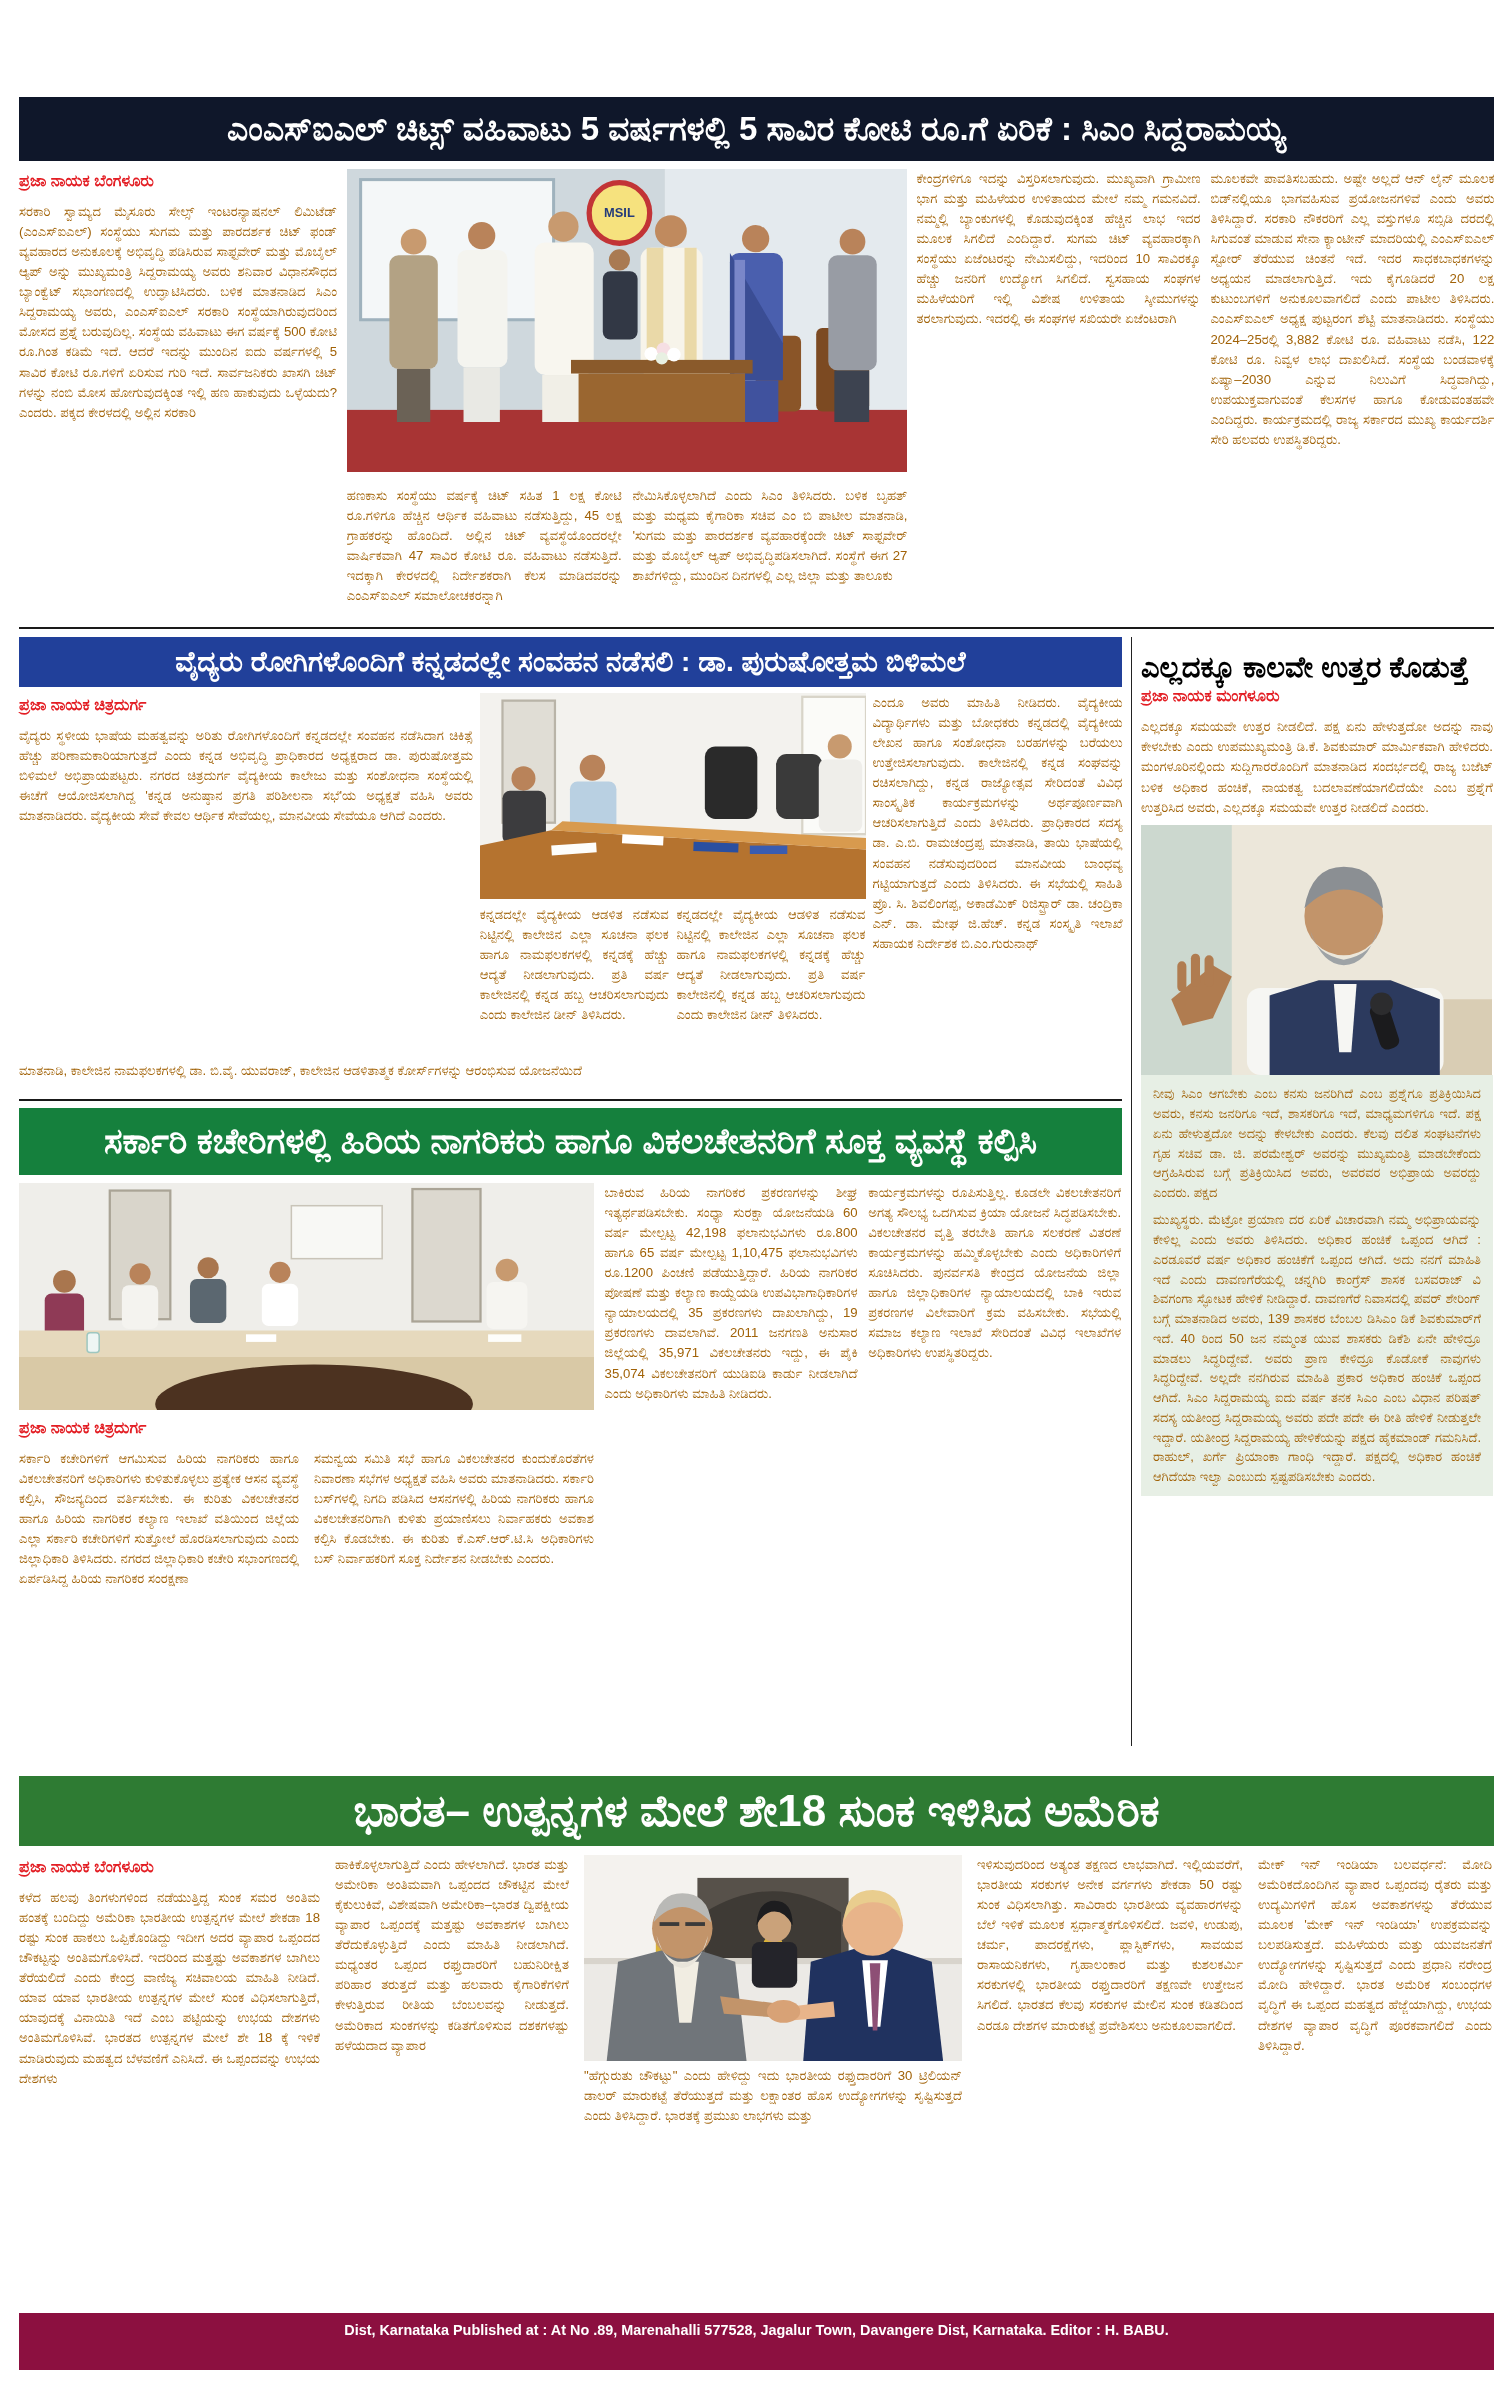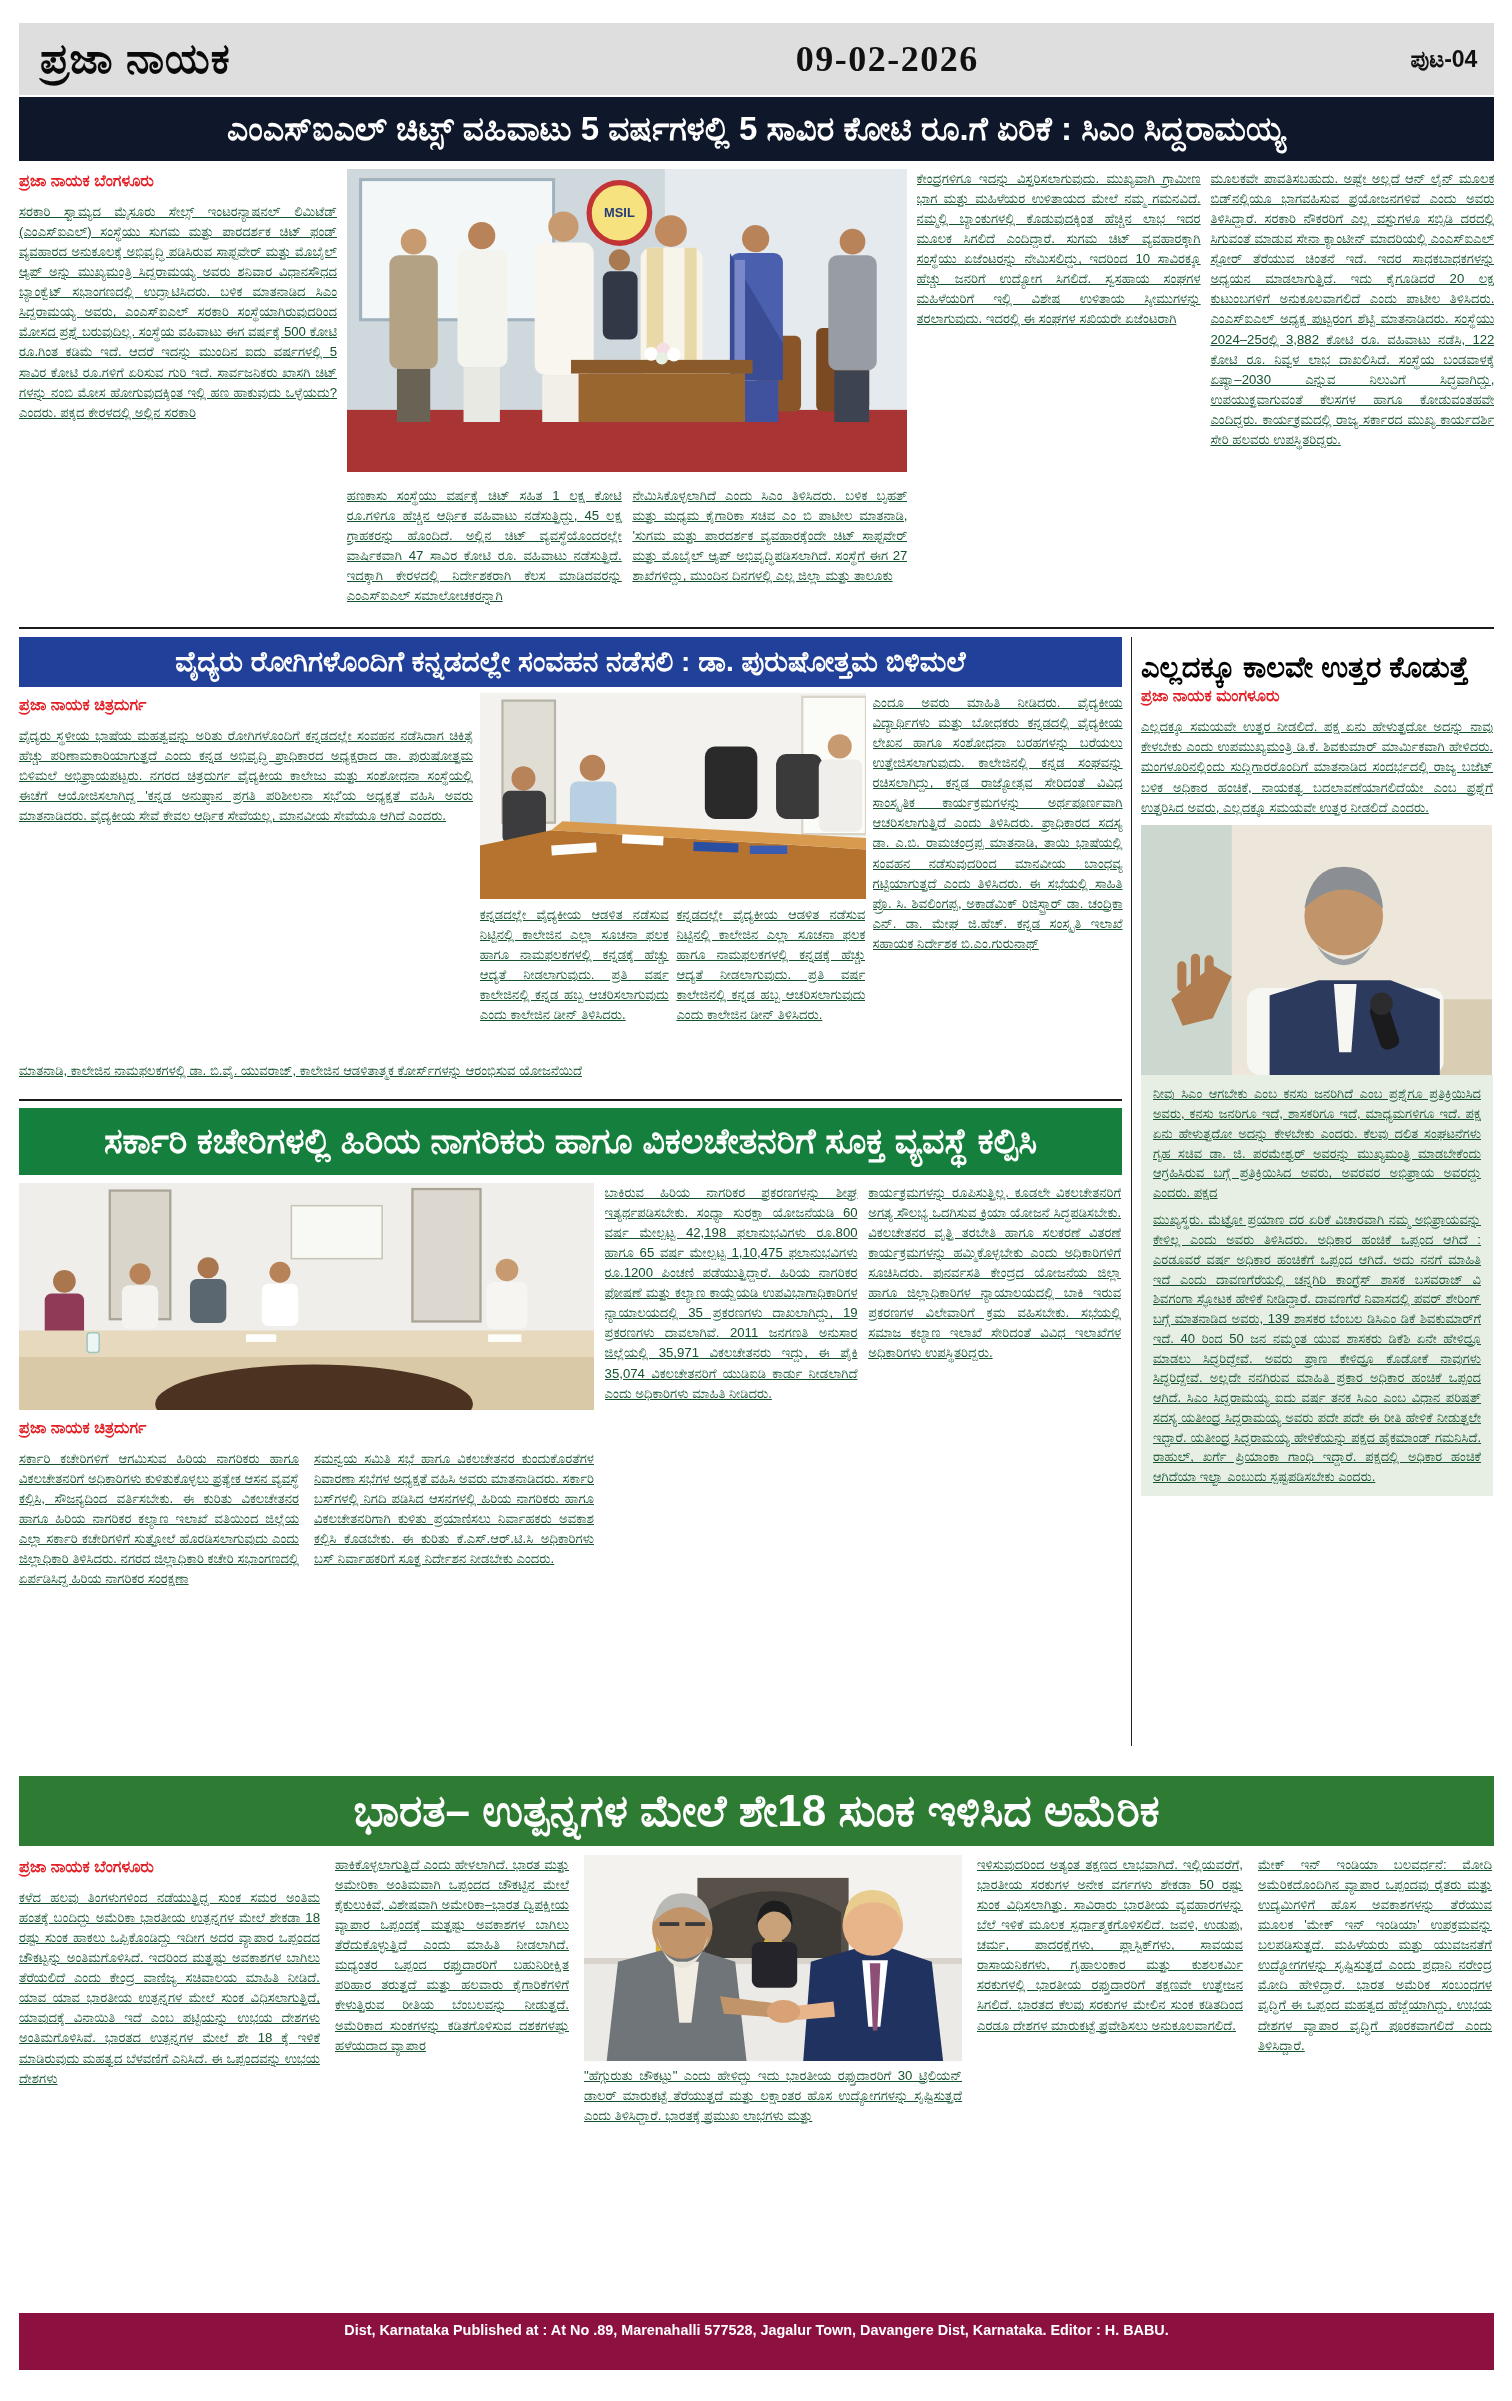--- a/index.html
+++ b/index.html
@@ -15,21 +15,21 @@
 
   
   .banner{color:#fff;font-weight:bold;text-align:center;display:flex;align-items:center;justify-content:center;overflow:hidden;}
   .banner1{position:absolute;left:19px;top:97px;width:1475px;height:64px;background:#0f172a;font-size:33px;}
   .banner2{height:50px;background:#21409a;font-size:28px;}
   .banner3{height:67px;background:#15803d;font-size:35px;}
   .banner4{position:absolute;left:19px;top:1776px;width:1475px;height:70px;background:#2e7b33;font-size:44px;}
 
   
   .byline{color:#e31e24;font-weight:bold;font-size:16px;margin:3px 0 12px 0;}
-  .bt{font-size:13.2px;line-height:1.52;text-align:justify;color:#14532d;overflow:hidden;text-decoration:underline;}
+  .bt{font-size:13.2px;line-height:1.52;text-align:justify;color:#a16207;overflow:hidden;}
   .rule{background:#1a1a1a;height:2.3px;}
 
   
   .story1{position:absolute;left:19px;top:169px;width:1475px;height:454px;
           display:grid;grid-template-columns:318px 560px 284px 284px;column-gap:9.8px;}
   .s1-photo{width:560px;height:303px;}
   .s1-sub{display:grid;grid-template-columns:275px 275px;column-gap:10.6px;margin-top:14px;height:141px;}
   .rule1{position:absolute;left:19px;top:627px;width:1475px;}
 
   
@@ -61,25 +61,20 @@
   .footer{position:absolute;left:19px;top:2313px;width:1475px;height:57px;background:#8c1040;
           color:#fff;font-weight:bold;font-size:14.4px;text-align:center;line-height:1.7;padding-top:4.5px;box-sizing:border-box;}
 
   svg{display:block;}
 </style>
 </head>
 <body>
 
 <div class="page">
 
-  <div class="masthead">
-    <div class="mast-title">ಪ್ರಜಾ ನಾಯಕ</div>
-    <div class="mast-date">09-02-2026</div>
-    <div class="mast-page">ಪುಟ-04</div>
-  </div>
 
   <div class="banner banner1">
     <span>ಎಂಎಸ್ಐಎಲ್ ಚಿಟ್ಸ್ ವಹಿವಾಟು 5 ವರ್ಷಗಳಲ್ಲಿ 5 ಸಾವಿರ ಕೋಟಿ ರೂ.ಗೆ ಏರಿಕೆ : ಸಿಎಂ ಸಿದ್ದರಾಮಯ್ಯ</span>
   </div>
 
   <div class="story1">
     <div>
       <div class="byline">ಪ್ರಜಾ ನಾಯಕ ಬೆಂಗಳೂರು</div>
       <div class="bt" style="height:408px;">ಸರಕಾರಿ ಸ್ವಾಮ್ಯದ ಮೈಸೂರು ಸೇಲ್ಸ್ ಇಂಟರನ್ಯಾಷನಲ್ ಲಿಮಿಟೆಡ್ (ಎಂಎಸ್ಐಎಲ್) ಸಂಸ್ಥೆಯು ಸುಗಮ ಮತ್ತು ಪಾರದರ್ಶಕ ಚಿಟ್ ಫಂಡ್ ವ್ಯವಹಾರದ ಅನುಕೂಲಕ್ಕೆ ಅಭಿವೃದ್ಧಿ ಪಡಿಸಿರುವ ಸಾಫ್ಟವೇರ್ ಮತ್ತು ಮೊಬೈಲ್ ಆ್ಯಪ್ ಅನ್ನು ಮುಖ್ಯಮಂತ್ರಿ ಸಿದ್ದರಾಮಯ್ಯ ಅವರು ಶನಿವಾರ ವಿಧಾನಸೌಧದ ಬ್ಯಾಂಕ್ವೆಟ್ ಸಭಾಂಗಣದಲ್ಲಿ ಉದ್ಘಾಟಿಸಿದರು. ಬಳಿಕ ಮಾತನಾಡಿದ ಸಿಎಂ ಸಿದ್ದರಾಮಯ್ಯ ಅವರು, ಎಂಎಸ್ಐಎಲ್ ಸರಕಾರಿ ಸಂಸ್ಥೆಯಾಗಿರುವುದರಿಂದ ಮೋಸದ ಪ್ರಶ್ನೆ ಬರುವುದಿಲ್ಲ. ಸಂಸ್ಥೆಯ ವಹಿವಾಟು ಈಗ ವರ್ಷಕ್ಕೆ 500 ಕೋಟಿ ರೂ.ಗಿಂತ ಕಡಿಮೆ ಇದೆ. ಆದರೆ ಇದನ್ನು ಮುಂದಿನ ಐದು ವರ್ಷಗಳಲ್ಲಿ 5 ಸಾವಿರ ಕೋಟಿ ರೂ.ಗಳಿಗೆ ಏರಿಸುವ ಗುರಿ ಇದೆ. ಸಾರ್ವಜನಿಕರು ಖಾಸಗಿ ಚಿಟ್ ಗಳನ್ನು ನಂಬಿ ಮೋಸ ಹೋಗುವುದಕ್ಕಿಂತ ಇಲ್ಲಿ ಹಣ ಹಾಕುವುದು ಒಳ್ಳೆಯದು? ಎಂದರು. ಪಕ್ಕದ ಕೇರಳದಲ್ಲಿ ಅಲ್ಲಿನ ಸರಕಾರಿ</div>
     </div>

